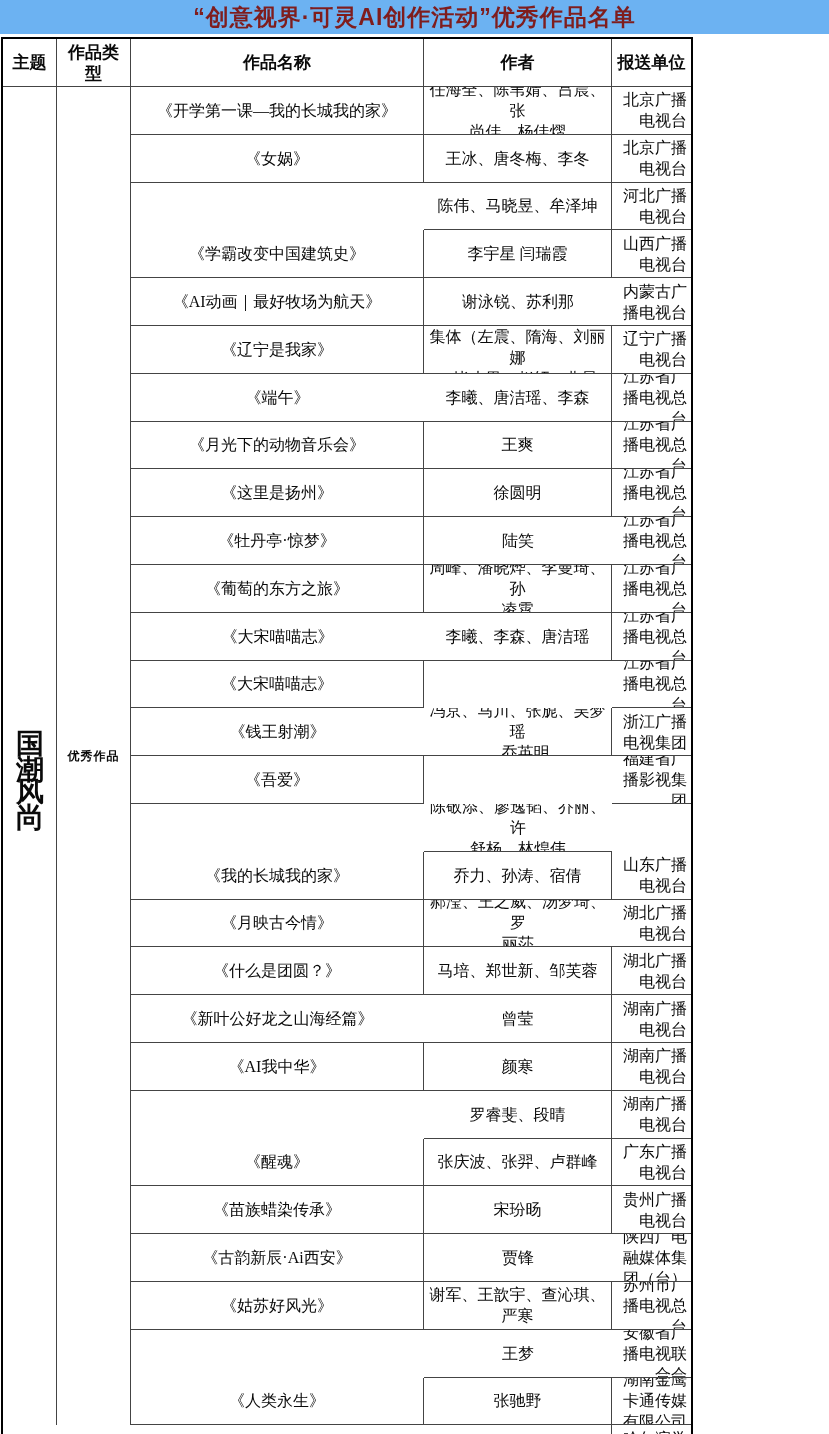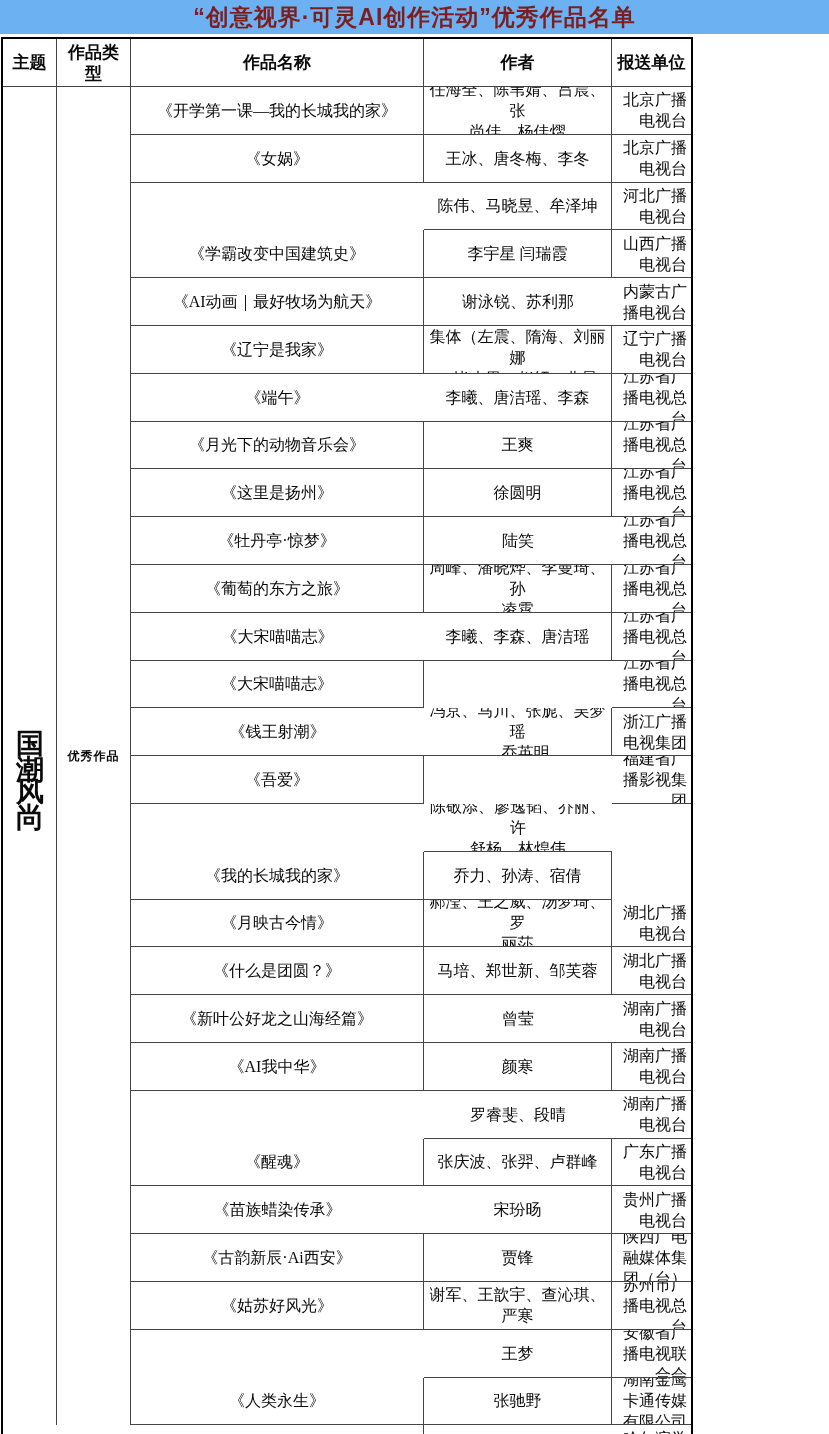--- a/index.html
+++ b/index.html
@@ -136,20 +136,21 @@
 、乔英明</div>
   <div class="cell c-unit">浙江广播电视集团</div>
 
   <div class="cell c-title">《吾爱》</div>
   <div class="cell c-unit">福建省广播影视集团</div>
   <div class="cell c-authors">陈敬添、廖逸韬、乔丽、许
 舒杨、林煌伟</div>
 
   <div class="cell c-title">《我的长城我的家》</div>
   <div class="cell c-authors">乔力、孙涛、宿倩</div>
+  <div class="cell c-unit">山东广播电视台</div>
 
   <div class="cell c-title">《月映古今情》</div>
   <div class="cell c-authors">郝滢、王之威、汤梦琦、罗
 丽莎</div>
   <div class="cell c-unit">湖北广播电视台</div>
 
   <div class="cell c-title">《什么是团圆？》</div>
   <div class="cell c-authors">马培、郑世新、邹芙蓉</div>
   <div class="cell c-unit">湖北广播电视台</div>
 

